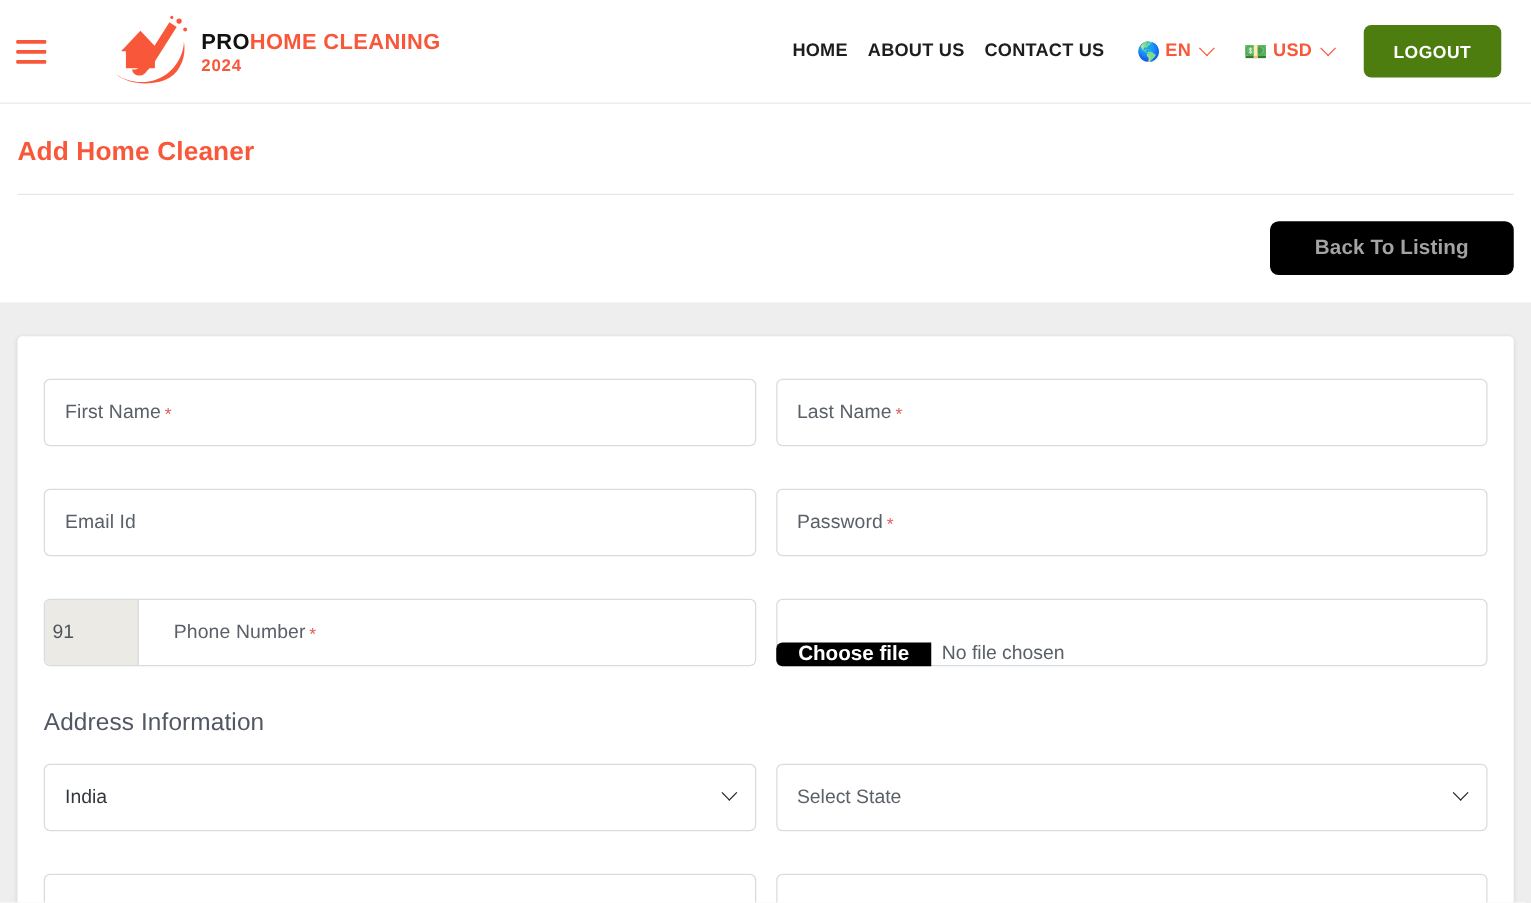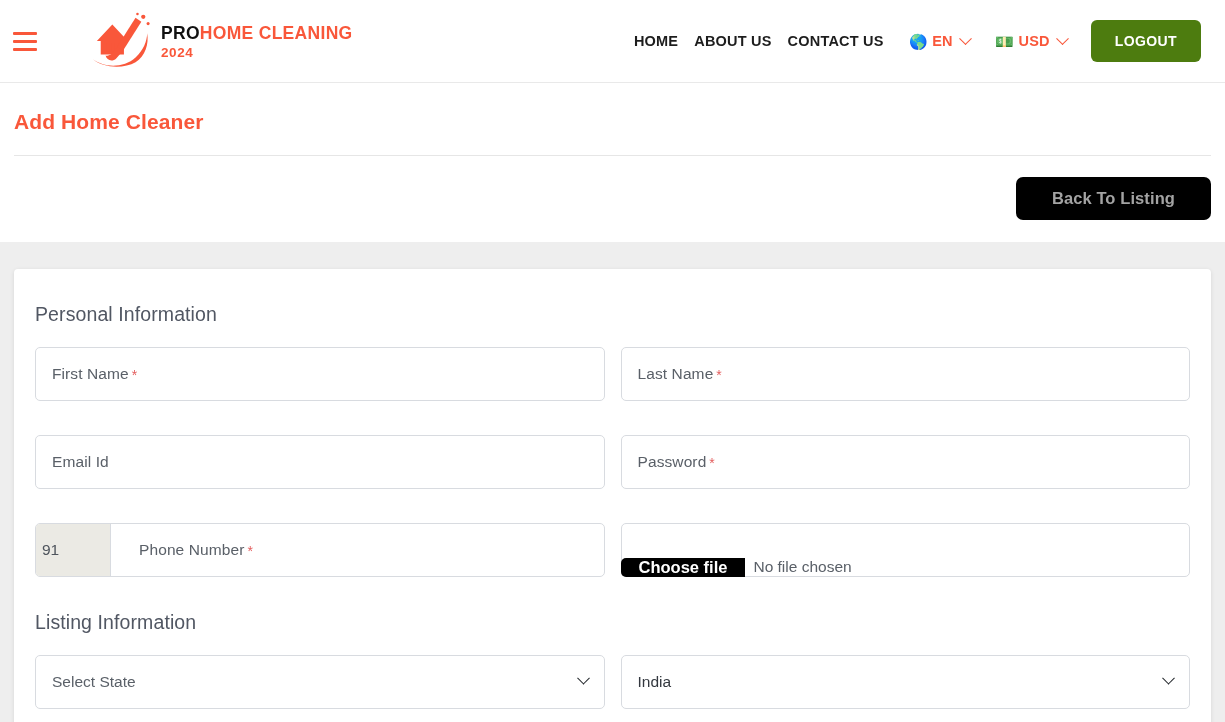--- a/index.html
+++ b/index.html
@@ -347,21 +347,20 @@
 </div>
 <div class="title-rule"></div>
 
 <div class="action-bar">
   <button class="back-btn">Back To Listing</button>
 </div>
 
 <div class="body-grey">
   <div class="card">
 
-    <h2 class="section-title">Personal Information</h2>
 
     <div class="row">
       <div class="col">
         <div class="field">
           <span class="ph">First Name</span>
           <span class="req">*</span>
         </div>
       </div>
       <div class="col">
         <div class="field">
@@ -397,35 +396,35 @@
         </div>
       </div>
       <div class="col">
         <div class="file-group">
           <div class="choose-file">Choose file</div>
           <div class="file-status">No file chosen</div>
         </div>
       </div>
     </div>
 
-    <h2 class="section-title second">Listing Information</h2>
+    <h2 class="section-title second">Address Information</h2>
 
     <div class="row">
+      <div class="col">
+        <div class="select">
+          <span class="val">India</span>
+          <span class="sel-caret"></span>
+        </div>
+      </div>
       <div class="col">
         <div class="select">
           <span class="val placeholder">Select State</span>
           <span class="sel-caret"></span>
         </div>
       </div>
-      <div class="col">
-        <div class="select">
-          <span class="val">India</span>
-          <span class="sel-caret"></span>
-        </div>
-      </div>
     </div>
 
     <div class="row">
       <div class="col">
         <div class="field"></div>
       </div>
       <div class="col">
         <div class="field"></div>
       </div>
     </div>

